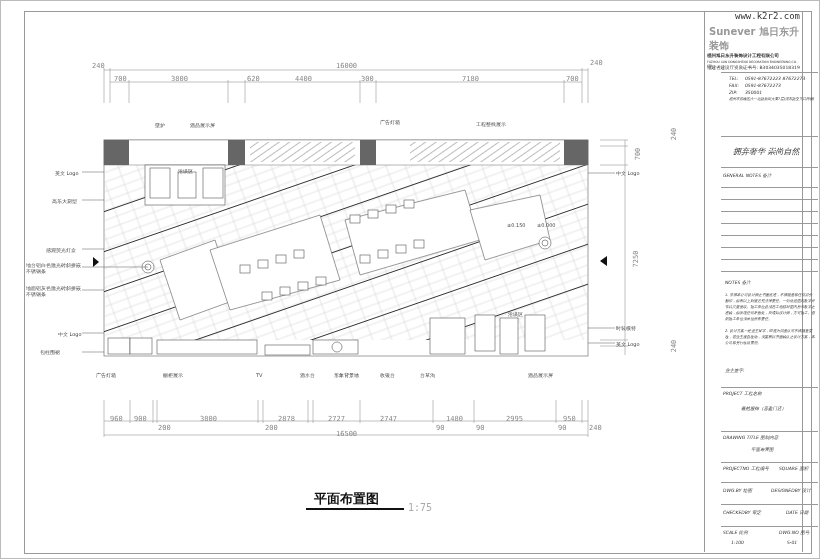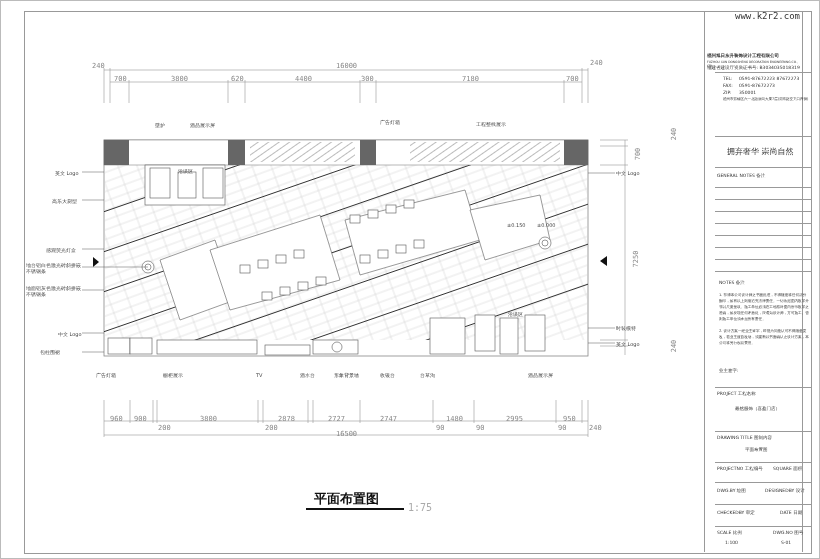--- a/index.html
+++ b/index.html
@@ -4,21 +4,21 @@
 <style>
   html, body { margin:0; padding:0; background:#fff; }
   body { width:820px; height:559px; position:relative; overflow:hidden;
          font-family:"DejaVu Sans", sans-serif; color:#333; }
   .abs { position:absolute; }
   .outer { left:0; top:0; width:818px; height:557px; border:1px solid #bbb; }
   .inner { left:24px; top:11px; width:786px; height:541px; border:1px solid #999; }
   .dim { font-family:"DejaVu Sans Mono", monospace; font-size:7px; color:#888; }
   .lbl { font-size:5px; color:#444; white-space:nowrap; }
   .tb { left:704px; top:11px; width:97px; height:541px; border-left:1px solid #999; border-right:1px solid #999; }
-  .tbrow { position:absolute; left:10px; width:97px; border-top:1px solid #999; font-size:5px; color:#333; }
+  .tbrow { position:absolute; left:16px; width:97px; border-top:1px solid #999; font-size:5px; color:#333;font-style:italic; }
   .small { font-size:4.5px; line-height:6px; }
   .title { font-family:"DejaVu Sans", sans-serif; font-size:13px; font-weight:bold; color:#111; }
 </style>
 </head>
 <body>
 
 <div class="abs outer"></div>
 <div class="abs inner"></div>
 
 <svg class="abs" style="left:0;top:0" width="700" height="559">
@@ -152,21 +152,21 @@
       <line x1="615" y1="328" x2="588" y2="328"></line>
     <line x1="615" y1="343" x2="588" y2="343"></line>
   </g>
 </svg>
 
 <div class="abs dim" style="left:92px;top:62px">240</div>
 <div class="abs dim" style="left:336px;top:62px">16000</div>
 <div class="abs dim" style="left:590px;top:59px">240</div>
 <div class="abs dim" style="left:114px;top:75px">700</div>
 <div class="abs dim" style="left:171px;top:75px">3800</div>
-<div class="abs dim" style="left:231px;top:75px">620</div>
+<div class="abs dim" style="left:247px;top:75px">620</div>
 <div class="abs dim" style="left:295px;top:75px">4400</div>
 <div class="abs dim" style="left:361px;top:75px">300</div>
 <div class="abs dim" style="left:462px;top:75px">7180</div>
 <div class="abs dim" style="left:566px;top:75px">700</div>
 
 <div class="abs dim" style="left:110px;top:415px">960</div>
 <div class="abs dim" style="left:134px;top:415px">900</div>
 <div class="abs dim" style="left:200px;top:415px">3800</div>
 <div class="abs dim" style="left:278px;top:415px">2878</div>
 <div class="abs dim" style="left:328px;top:415px">2727</div>
@@ -216,20 +216,21 @@
 <div class="abs lbl" style="left:508px;top:311px">洽谈区</div>
 <div class="abs lbl" style="left:507px;top:222px">±0.150</div>
 <div class="abs lbl" style="left:537px;top:222px">±0.000</div>
 
 <div class="abs title" style="left:314px;top:490px">平面布置图</div>
 <div class="abs" style="left:306px;top:508px;width:98px;height:2px;background:#111"></div>
 <div class="abs dim" style="left:408px;top:502px;font-size:10px;color:#aaa">1:75</div>
 
 <div class="abs tb">
   <div class="abs" style="left:0;top:0;width:97px;font-family:'DejaVu Sans Mono',monospace;font-size:9px;color:#333;text-align:right;padding-right:2px;box-sizing:border-box">www.k2r2.com</div>
+  <div class="abs" style="left:4px;top:14px;font-size:10px;color:#999;font-weight:bold">Sunever 旭日东升装饰</div>
   <div class="abs small" style="left:2px;top:42px;font-weight:bold">福州旭日东升装饰设计工程有限公司</div>
   <div class="abs" style="left:2px;top:49px;font-size:3px">FUZHOU XUN DONGSHENG DECORATION ENGINEERING CO., LTD.</div>
   <div class="abs small" style="left:2px;top:54px">福建省建设厅资质证书号: B3034035018319</div>
   <div class="tbrow" style="top:61px;height:36px">
     <div class="abs small" style="left:8px;top:3px">TEL:</div>
     <div class="abs small" style="left:24px;top:3px">0591-87672223  87672273</div>
     <div class="abs small" style="left:8px;top:10px">FAX:</div>
     <div class="abs small" style="left:24px;top:10px">0591-87672273</div>
     <div class="abs small" style="left:8px;top:17px">ZIP:</div>
     <div class="abs small" style="left:24px;top:17px">350001</div>

